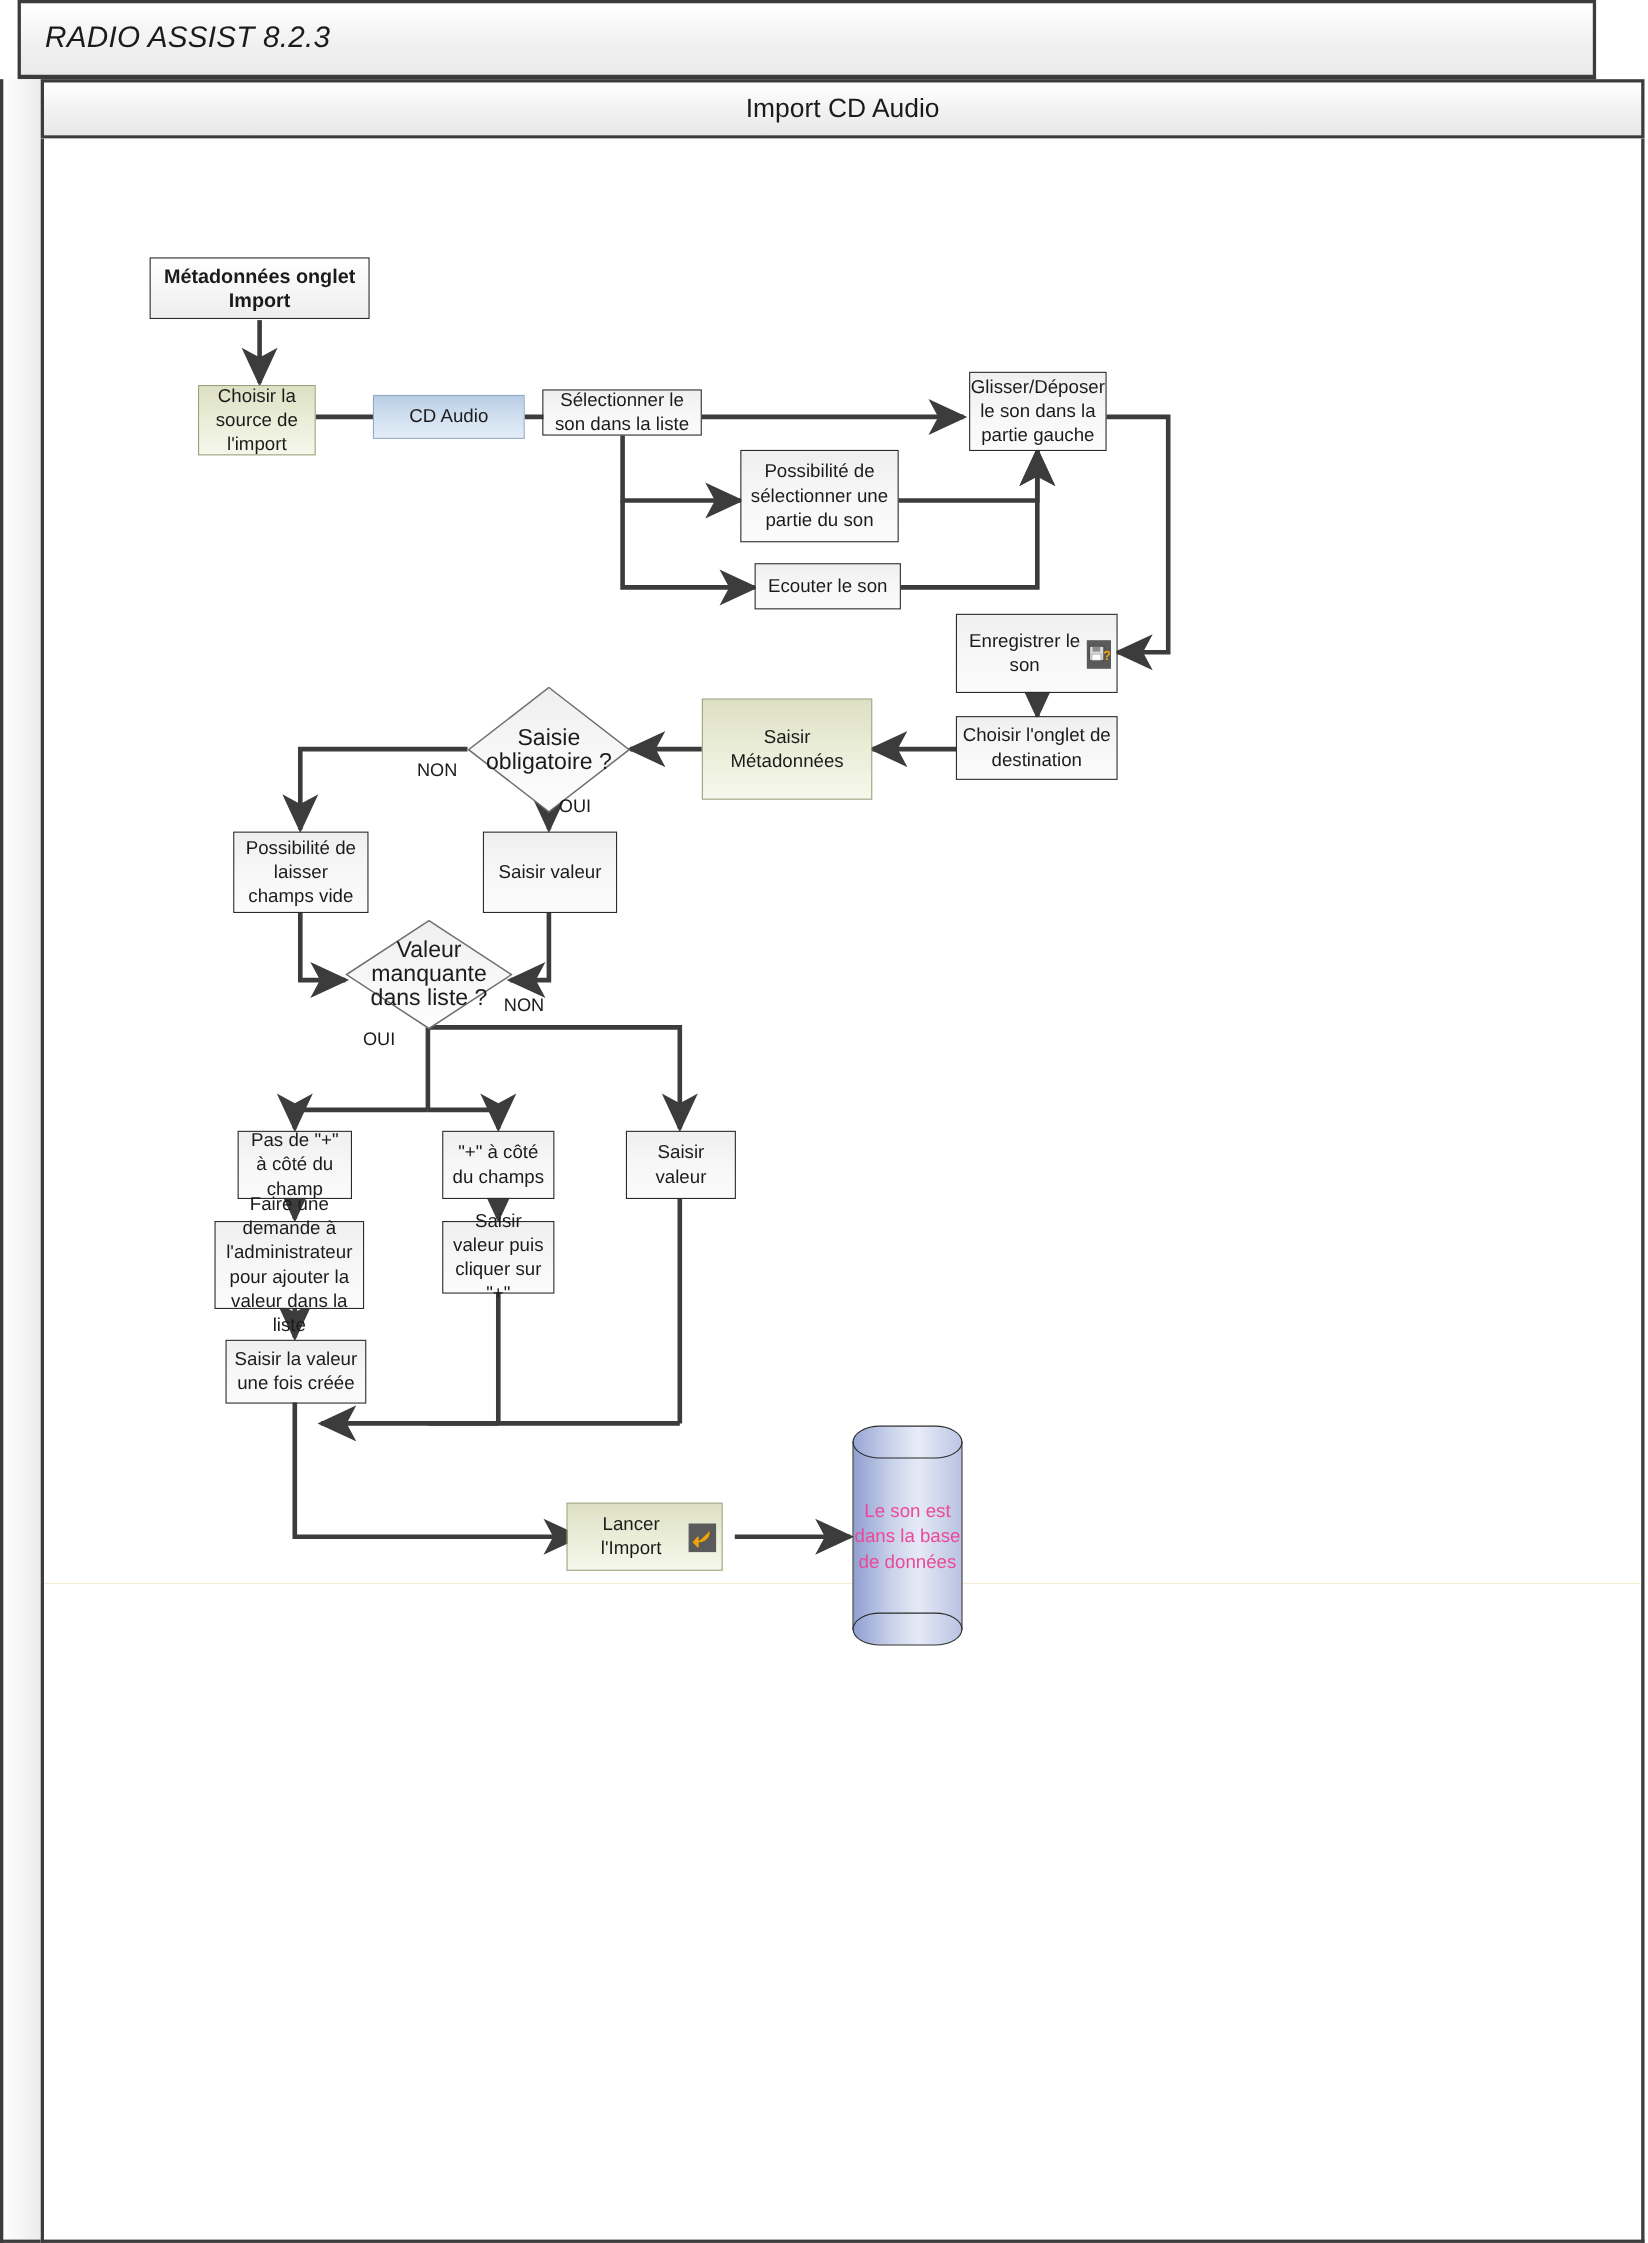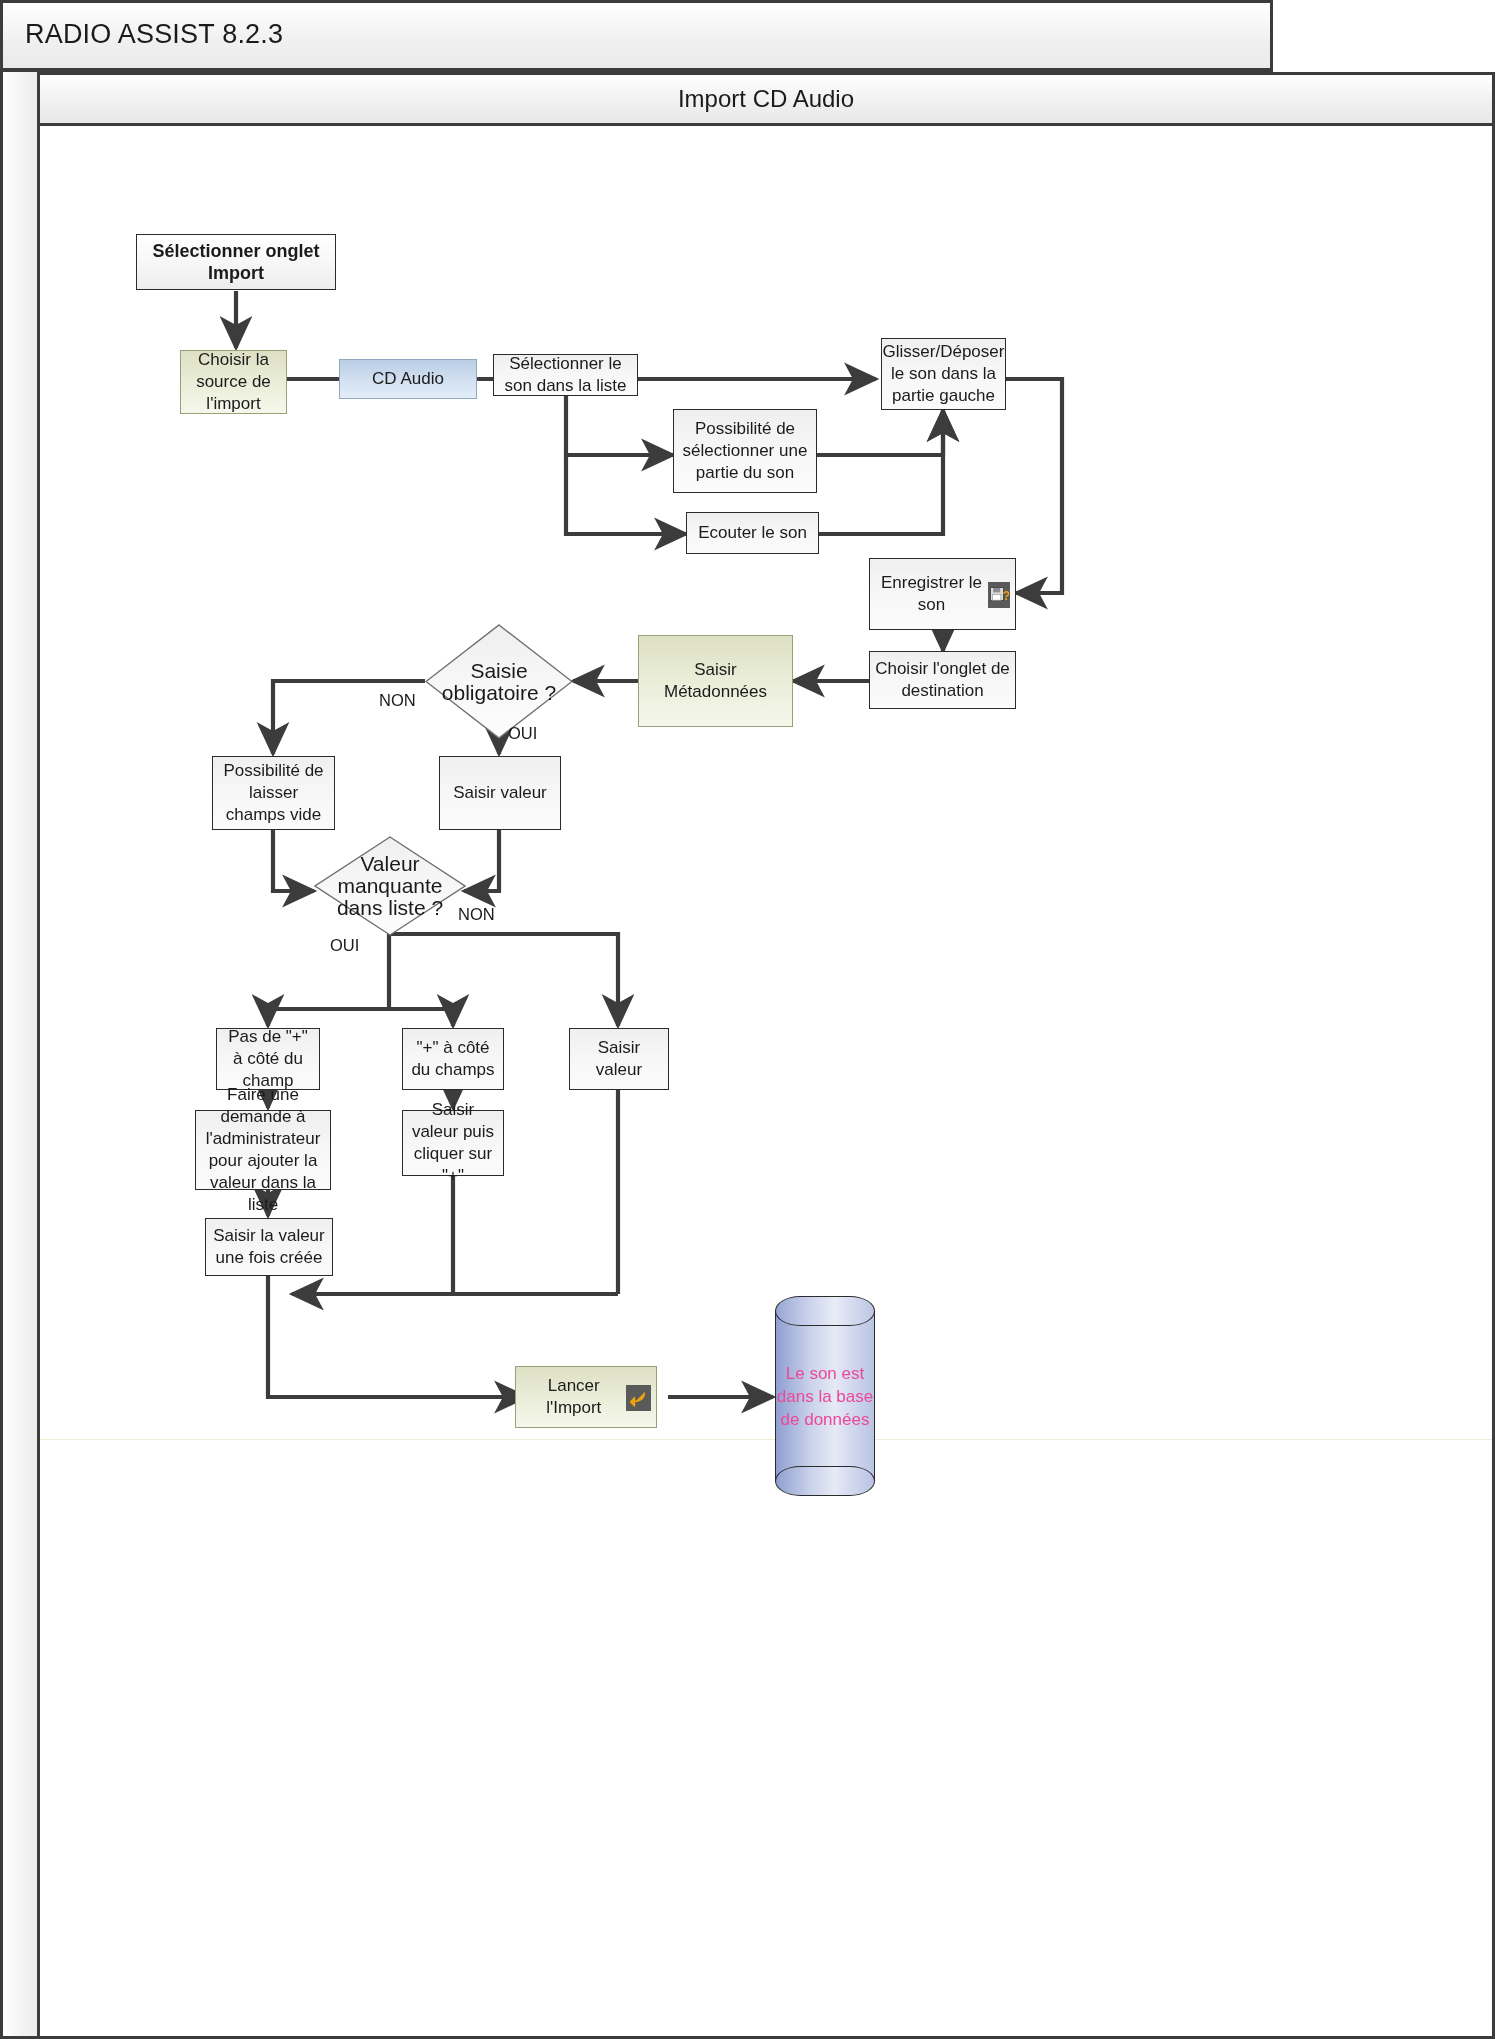--- a/index.html
+++ b/index.html
@@ -12,28 +12,29 @@
     position: relative;
     width: 1498px;
     height: 2039px;
     background: #ffffff;
     overflow: hidden;
   }
 
   
   .hdr-band {
     position: absolute;
-    left: 0; top: 0;
-    width: 1273px; height: 72px;
+    left: 16px; top: 0;
+    width: 1435px; height: 72px;
     background: linear-gradient(#ffffff, #f0f0f0 60%, #eaeaea);
     border-top: 3px solid #3c3c3c;
     border-left: 3px solid #3c3c3c;
     border-right: 3px solid #3c3c3c;
     border-bottom: 4px solid #3c3c3c;
     box-sizing: border-box;
+    font-style: italic;
   }
   .app-title {
     position: absolute;
     left: 22px; top: 16px;
     font-size: 27px;
     color: #1b1b1b;
     letter-spacing: .2px;
     white-space: nowrap;
   }
   .meta-block {
@@ -303,21 +304,21 @@
         <path d="M578,963 L578,1168"></path>
         <path d="M578,1168 L349,1168"></path>
         <path d="M413,1168 L252,1168" marker-end="url(#ah)"></path>
 
         <path d="M228,1147 L228,1271 L486,1271" marker-end="url(#ah)"></path>
 
         <path d="M628,1271 L733,1271" marker-end="url(#ah)"></path>
       </g>
     </svg>
 
-    <div class="node start" style="left:96px; top:108px; width:200px; height:56px;">Sélectionner onglet Import</div>
+    <div class="node start" style="left:96px; top:108px; width:200px; height:56px;">Métadonnées onglet Import</div>
 
     <div class="node green" style="left:140px; top:224px; width:107px; height:64px;">Choisir la source de l'import</div>
 
     <div class="node blue" style="left:299px; top:233px; width:138px; height:40px;">CD Audio</div>
 
     <div class="node grey" style="left:453px; top:228px; width:145px; height:42px;">Sélectionner le son dans la liste</div>
 
     <div class="node grey" style="left:633px; top:283px; width:144px; height:84px;">Possibilité de sélectionner une partie du son</div>
 
     <div class="node grey" style="left:646px; top:386px; width:133px; height:42px;">Ecouter le son</div>

